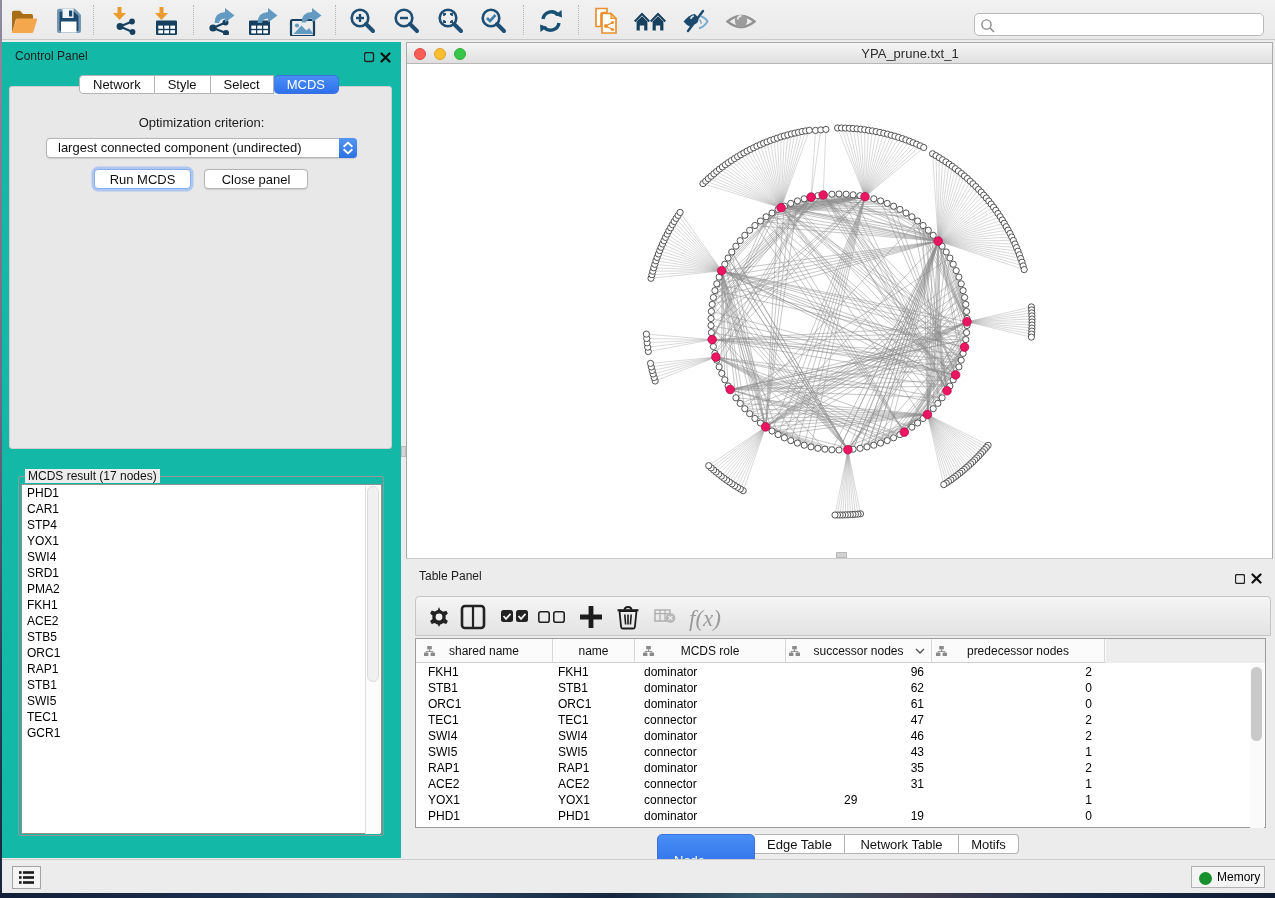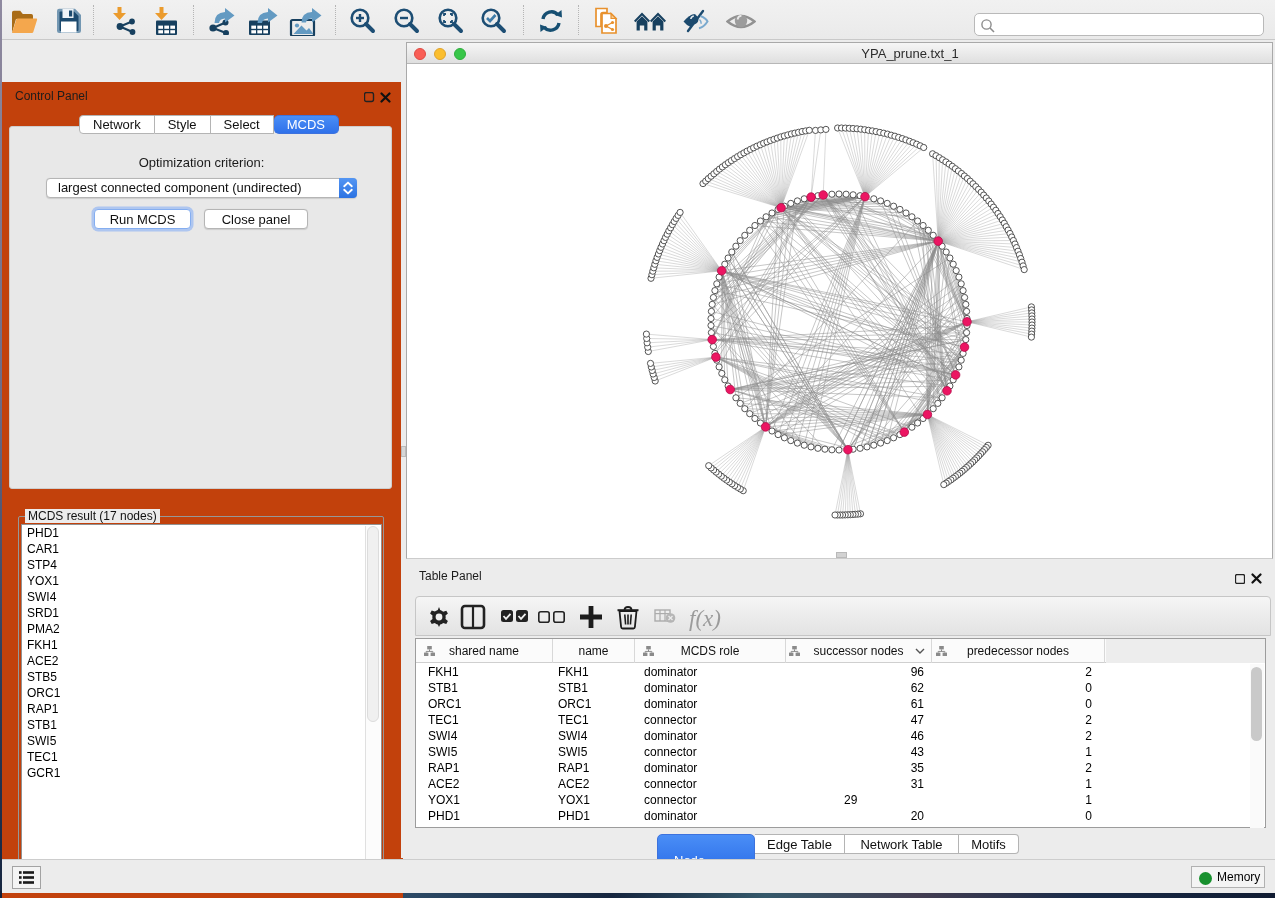--- a/index.html
+++ b/index.html
@@ -12,21 +12,21 @@
 #app { position:absolute; left:2px; top:0; width:1273px; height:893px; background:#ececec; }
 
 #toolbar { position:absolute; left:0; top:0; width:1273px; height:40px;
   background:linear-gradient(#f1f1f1,#eaeaea); border-bottom:1px solid #c9c9c9; }
 .tsep { position:absolute; top:5px; height:30px; width:0; border-left:1px dotted #b5b5b5; }
 .ticon { position:absolute; top:7px; width:30px; height:28px; }
 #searchbox { position:absolute; left:972px; top:13px; width:290px; height:23px; background:#fff;
   border:1px solid #b9b9b9; border-radius:5px; }
 #searchbox svg { position:absolute; left:5px; top:4px; }
 
-#cp { position:absolute; left:0; top:42px; width:401px; height:816px; background:#c2410c;margin-top:40px; }
+#cp { position:absolute; left:0; top:42px; width:401px; height:816px; background:#14b8a6; }
 #cp-title { position:absolute; left:13px; top:7px; font-size:12px; color:#1c1c1c; }
 .wbtn { position:absolute; top:7px; width:11px; height:11px; }
 #cp-tabs { position:absolute; left:77px; top:33px; height:19px; display:flex;border-radius:6px; }
 .cptab { height:19px; line-height:18px; font-size:13px; color:#111; background:#fff;
   border:1px solid #b4b4b4; border-left:none; padding:0 13px; text-align:center; }
 .cptab.first { border-left:1px solid #b4b4b4; border-radius:4px 0 0 4px; }
 .cptab.last { border-radius:0 4px 4px 0; }
 .cptab.sel { background:linear-gradient(#4a8ef6,#2f71ea); border-color:#3d72dd; color:#fff; border-radius:5px; }
 #cp-pane { position:absolute; left:7px; top:44px; width:383px; height:363px;
   background:#e8e8e8; border:1px solid #cecece; border-radius:3px; }
@@ -1252,21 +1252,21 @@
             <span class="tc" style="left:12px">YOX1</span>
             <span class="tc" style="left:142px">YOX1</span>
             <span class="tc" style="left:228px">connector</span>
             <span class="tc" style="left:428px;width:80px;text-align:left">29</span>
             <span class="tc" style="left:596px;width:80px;text-align:right">1</span>
           </div>
           <div class="trow" style="top:144px">
             <span class="tc" style="left:12px">PHD1</span>
             <span class="tc" style="left:142px">PHD1</span>
             <span class="tc" style="left:228px">dominator</span>
-            <span class="tc" style="left:428px;width:80px;text-align:right">20</span>
+            <span class="tc" style="left:428px;width:80px;text-align:right">19</span>
             <span class="tc" style="left:596px;width:80px;text-align:right">0</span>
           </div>
         </div>
   <div id="tp-vsb">
           <div class="thumb"></div>
         </div>
 </div>
 <div id="tp-tabs">
   <div class="tptab sel first" style="width:98px;padding:16px">Node Table</div>
   <div class="tptab" style="width:90px;text-align:center;padding:0">Edge Table</div>

